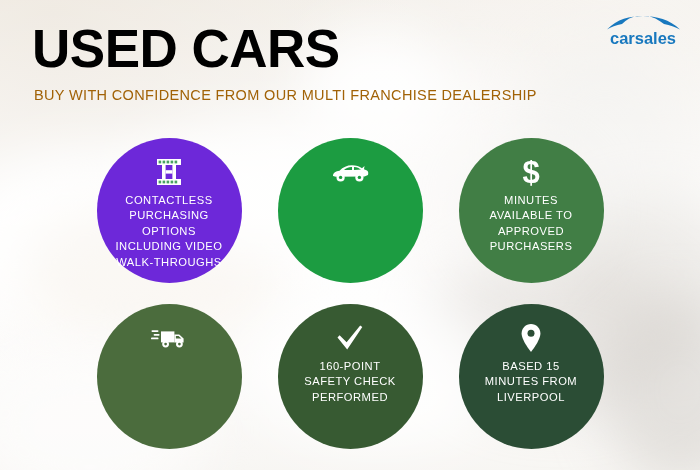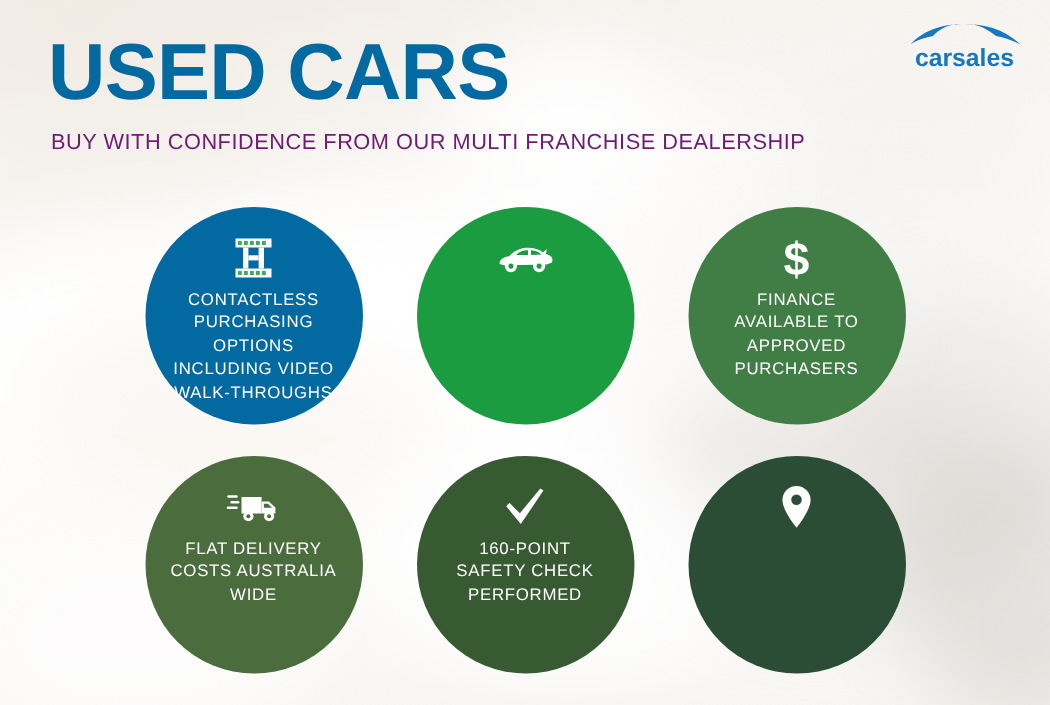--- a/index.html
+++ b/index.html
@@ -60,29 +60,29 @@
     position: absolute;
     left: 32px;
     top: 22px;
   }
   .headline {
     margin: 0;
     font-size: 53px;
     line-height: 1.02;
     font-weight: bold;
     letter-spacing: -0.5px;
-    color: #0369a1;
+    color: #000000;
     white-space: nowrap;
   }
   .subhead {
     margin: 9px 0 0 2px;
     font-size: 14.5px;
     line-height: 1.42;
     letter-spacing: 0.35px;
-    color: #701a75;
+    color: #a16207;
     font-weight: normal;
   }
 
   
   .logo {
     position: absolute;
     right: 14px;
     top: 16px;
     width: 86px;
     text-align: right;
@@ -166,21 +166,21 @@
     <svg viewBox="0 0 172 68" xmlns="http://www.w3.org/2000/svg" aria-hidden="true">
       <path d="M14 27 C34 6, 60 0, 86 0 C112 0, 140 7, 160 27 C150 22, 140 18, 128 16 C112 3, 96 -1, 86 -1 C72 -1, 56 3, 44 16 C32 18, 22 22, 14 27 Z" fill="#1878be"></path>
       <text x="86" y="56" text-anchor="middle" font-family="'Liberation Sans', sans-serif" font-size="33" font-weight="bold" fill="#1878be">carsales</text>
     </svg>
   </div>
 
   <div class="grid">
 
     <div class="row">
 
-      <div class="badge" style="background:#0369a1">
+      <div class="badge" style="background:#6d28d9">
         <span class="badge-icon">
           <svg width="30" height="28" viewBox="0 0 30 28" xmlns="http://www.w3.org/2000/svg">
             <rect x="3" y="1" width="24" height="6" fill="#fff"></rect>
             <rect x="3" y="21" width="24" height="6" fill="#fff"></rect>
             <rect x="4.6" y="2.6" width="2.6" height="2.8" fill="#4aa263"></rect>
             <rect x="8.6" y="2.6" width="2.6" height="2.8" fill="#4aa263"></rect>
             <rect x="12.6" y="2.6" width="2.6" height="2.8" fill="#4aa263"></rect>
             <rect x="16.6" y="2.6" width="2.6" height="2.8" fill="#4aa263"></rect>
             <rect x="20.6" y="2.6" width="2.6" height="2.8" fill="#4aa263"></rect>
             <rect x="4.6" y="22.6" width="2.6" height="2.8" fill="#4aa263"></rect>
@@ -213,21 +213,21 @@
           </svg>
         </span>
       </div>
 
       <div class="badge" style="background:#417e45">
         <span class="badge-icon">
           <svg width="26" height="32" viewBox="0 0 26 32" xmlns="http://www.w3.org/2000/svg">
             <text x="13" y="27" text-anchor="middle" font-family="'Liberation Sans', sans-serif" font-size="31" font-weight="bold" fill="#fff">$</text>
           </svg>
         </span>
-        <span class="badge-label">FINANCE
+        <span class="badge-label">MINUTES
 AVAILABLE TO
 APPROVED
 PURCHASERS</span>
       </div>
 
     </div>
 
     <div class="row">
 
       <div class="badge" style="background:#4b6c3d">
@@ -238,41 +238,41 @@
             <rect x="0" y="11.6" width="7.5" height="1.7" rx="0.85" fill="#fff"></rect>
             <path d="M10 5.4 L23.4 5.4 L23.4 16.4 L10 16.4 Z" fill="#fff"></path>
             <path d="M23.4 8.4 L28.2 8.4 L32.6 12.4 L32.6 16.4 L23.4 16.4 Z" fill="#fff"></path>
             <path d="M24.9 9.9 L27.6 9.9 L30.4 12.5 L24.9 12.5 Z" fill="#4b6c3d"></path>
             <circle cx="14.6" cy="18.1" r="3.4" fill="#fff"></circle>
             <circle cx="14.6" cy="18.1" r="1.35" fill="#4b6c3d"></circle>
             <circle cx="28.4" cy="18.1" r="3.4" fill="#fff"></circle>
             <circle cx="28.4" cy="18.1" r="1.35" fill="#4b6c3d"></circle>
           </svg>
         </span>
-        <span class="badge-label tight">FLAT DELIVERY
-COSTS AUSTRALIA
-WIDE</span>
       </div>
 
       <div class="badge" style="background:#375a32">
         <span class="badge-icon">
           <svg width="28" height="30" viewBox="0 0 28 30" xmlns="http://www.w3.org/2000/svg">
             <path d="M1.5 14.5 L3.6 12.2 L10.6 19.2 L24.2 2.6 L26.3 4.0 L11.2 26.4 Z" fill="#fff"></path>
           </svg>
         </span>
         <span class="badge-label">160-POINT
 SAFETY CHECK
 PERFORMED</span>
       </div>
 
       <div class="badge" style="background:#2b4d35">
         <span class="badge-icon">
           <svg width="22" height="30" viewBox="0 0 22 30" xmlns="http://www.w3.org/2000/svg">
             <path d="M11 1 C5.8 1, 1.6 5.2, 1.6 10.4 C1.6 17.4, 11 28.8, 11 28.8 C11 28.8, 20.4 17.4, 20.4 10.4 C20.4 5.2, 16.2 1, 11 1 Z" fill="#fff"></path>
             <circle cx="11" cy="10.2" r="3.5" fill="#2b4d35"></circle>
           </svg>
         </span>
+        <span class="badge-label">BASED 15
+MINUTES FROM
+LIVERPOOL</span>
       </div>
 
     </div>
 
   </div>
 </div>
 
 </body></html>

